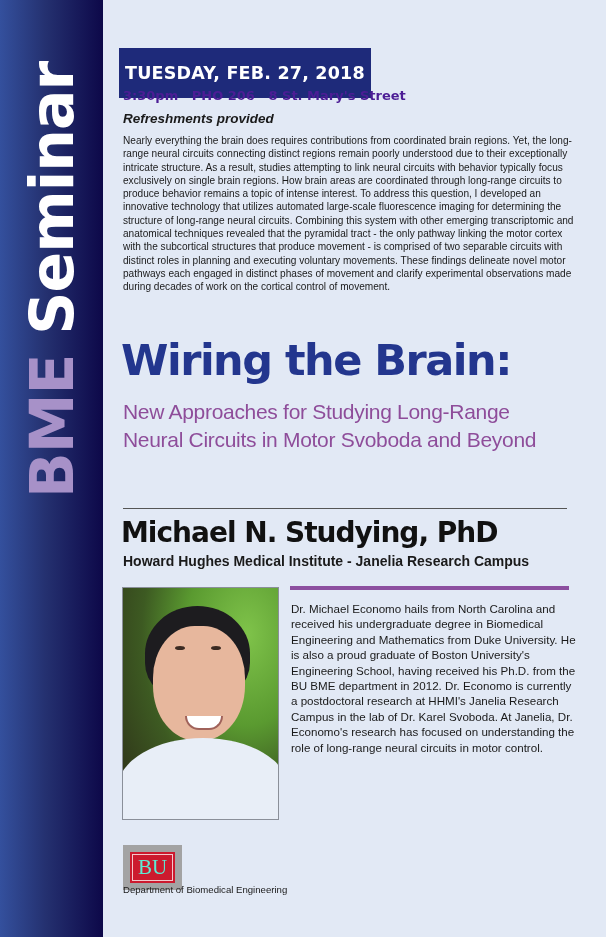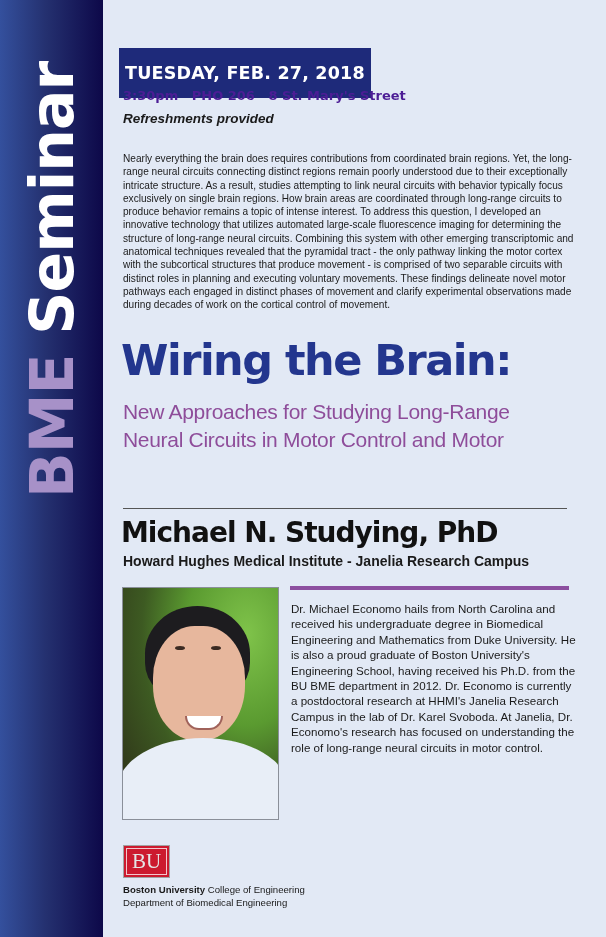--- a/index.html
+++ b/index.html
@@ -32,21 +32,21 @@
   .event-line {
     position: absolute; left: 123px; top: 88px;
     font-family: "DejaVu Sans", sans-serif; font-weight: bold; font-size: 13px;
     color: #4c1d95; white-space: pre;
   }
   .refresh {
     position: absolute; left: 123px; top: 111px;
     font-weight: bold; font-style: italic; font-size: 13.5px; color: #1a1a1a;
   }
   .abstract {
-    position: absolute; left: 123px; top: 152px; width: 455px;
+    position: absolute; left: 123px; top: 134px; width: 455px;
     font-size: 10.1px; line-height: 13.3px; color: #1a1a1a;
   }
   .talk-title {
     position: absolute; left: 121px; top: 339px;
     font-family: "DejaVu Sans", sans-serif; font-weight: bold; font-size: 43px;
     color: #23368e; letter-spacing: -1.5px; line-height: 1; text-align: right;
   }
   .talk-subtitle {
     position: absolute; left: 123px; top: 398px; width: 440px;
     font-size: 21px; line-height: 28px; color: #8e4d9a; letter-spacing: -0.3px;
@@ -89,22 +89,22 @@
   .photo .shirt {
     position: absolute; left: -5px; top: 150px; width: 170px; height: 100px;
     background: #e8eef7; border-radius: 50% 50% 0 0;
   }
   .bio {
     position: absolute; left: 291px; top: 601px; width: 285px;
     font-size: 11.6px; line-height: 15.4px; color: #1a1a1a;
   }
   .bu-logo {
     position: absolute; left: 123px; top: 845px; width: 45px; height: 31px;
-    background: #cc1a2e; border: 1px solid #a3a3a3; box-shadow: inset 0 0 0 2px #cc1a2e, inset 0 0 0 3px #f4c7cc;
-    color: #e5e5e5; font-family: "Liberation Serif", serif; font-size: 21px;
+    background: #cc1a2e; border: 7px solid #a3a3a3; box-shadow: inset 0 0 0 2px #cc1a2e, inset 0 0 0 3px #f4c7cc;
+    color: #5eead4; font-family: "Liberation Serif", serif; font-size: 21px;
     text-align: center; line-height: 31px;
   }
   .bu-text {
     position: absolute; left: 123px; top: 884px;
     font-size: 9.6px; line-height: 12.5px; color: #1a1a1a;
   }
   .bu-text b { font-weight: bold; }
 </style>
 </head>
 <body>
@@ -116,36 +116,35 @@
   </div>
 </div>
 
 <div class="date-banner">TUESDAY, FEB. 27, 2018</div>
 <div class="event-line">3:30pm   PHO 206   8 St. Mary's Street</div>
 <div class="refresh">Refreshments provided</div>
 
 <div class="abstract">Nearly everything the brain does requires contributions from coordinated brain regions. Yet, the long-range neural circuits connecting distinct regions remain poorly understood due to their exceptionally intricate structure. As a result, studies attempting to link neural circuits with behavior typically focus exclusively on single brain regions.  How brain areas are coordinated through long-range circuits to produce behavior remains a topic of intense interest. To address this question, I developed an innovative technology that utilizes automated large-scale fluorescence imaging for determining the structure of long-range neural circuits. Combining this system with other emerging transcriptomic and anatomical techniques revealed that the pyramidal tract - the only pathway linking the motor cortex with the subcortical structures that produce movement - is comprised of two separable circuits with distinct roles in planning and executing voluntary movements. These findings delineate novel motor pathways each engaged in distinct phases of movement and clarify experimental observations made during decades of work on the cortical control of movement.</div>
 
 <div class="talk-title">Wiring the Brain:</div>
-<div class="talk-subtitle">New Approaches for Studying Long-Range Neural Circuits in Motor Control and Motor</div>
+<div class="talk-subtitle">New Approaches for Studying Long-Range Neural Circuits in Motor Svoboda and Beyond</div>
 
 <div class="rule-top"></div>
 <div class="speaker-name">Michael N. Studying, PhD</div>
 <div class="speaker-affil">Howard Hughes Medical Institute  - Janelia Research Campus</div>
 
 <div class="rule-purple"></div>
 
 <div class="photo" title="Portrait of Michael N. Economo">
   <div class="hair"></div>
   <div class="face"></div>
   <div class="eye" style="left:52px;"></div>
   <div class="eye" style="left:88px;"></div>
   <div class="smile"></div>
   <div class="shirt"></div>
 </div>
 
 <div class="bio">Dr. Michael Economo hails from North Carolina and received his undergraduate degree in Biomedical Engineering and Mathematics from Duke University. He is also a proud graduate of Boston University's Engineering School, having received his Ph.D. from the BU BME department in 2012.  Dr. Economo is currently a postdoctoral research at HHMI's Janelia Research Campus in the lab of Dr. Karel Svoboda.  At Janelia, Dr. Economo's research has focused on understanding the role of long-range neural circuits in motor control.</div>
 
 <div class="bu-logo">BU</div>
 <div class="bu-text">
-  <div><b>Boston University</b> <span>College of Engineering</span></div>
   <div>Department of Biomedical Engineering</div>
 </div>
 
 </body></html>

